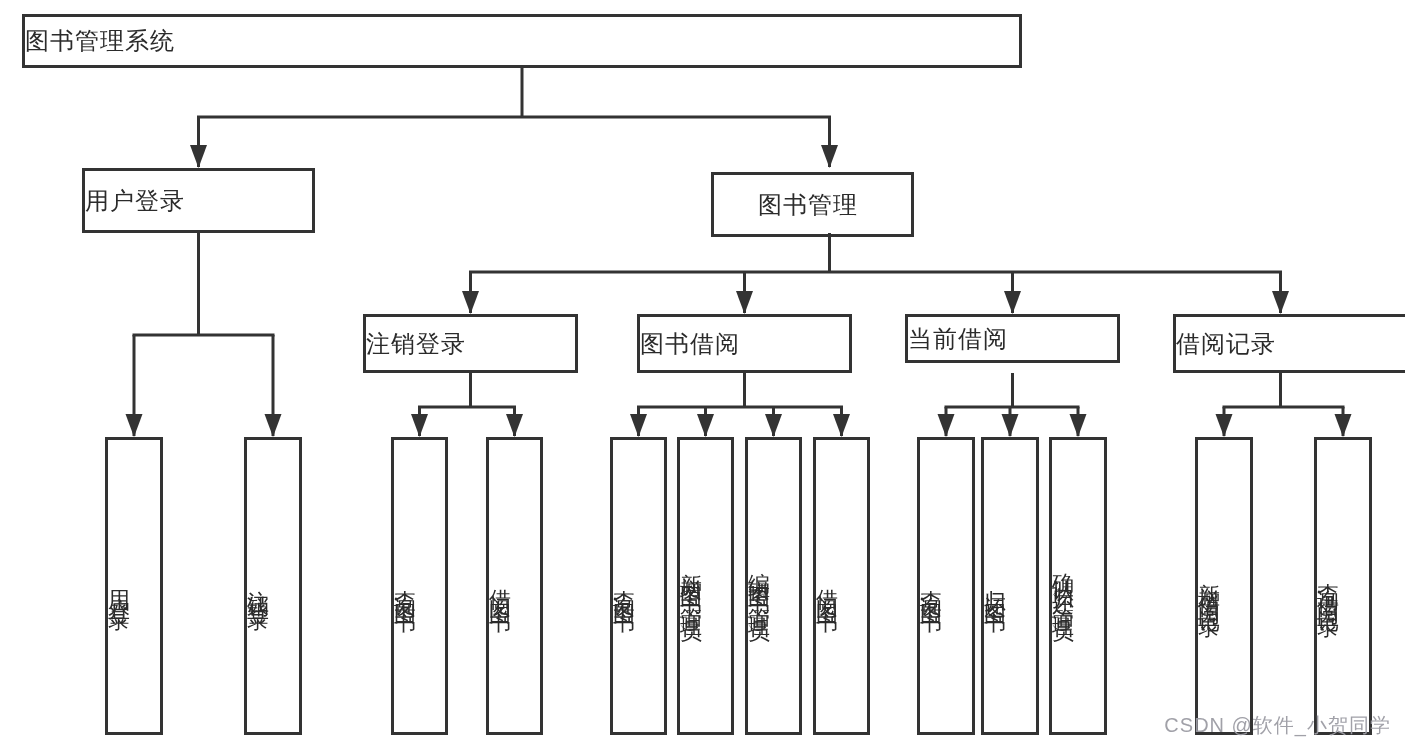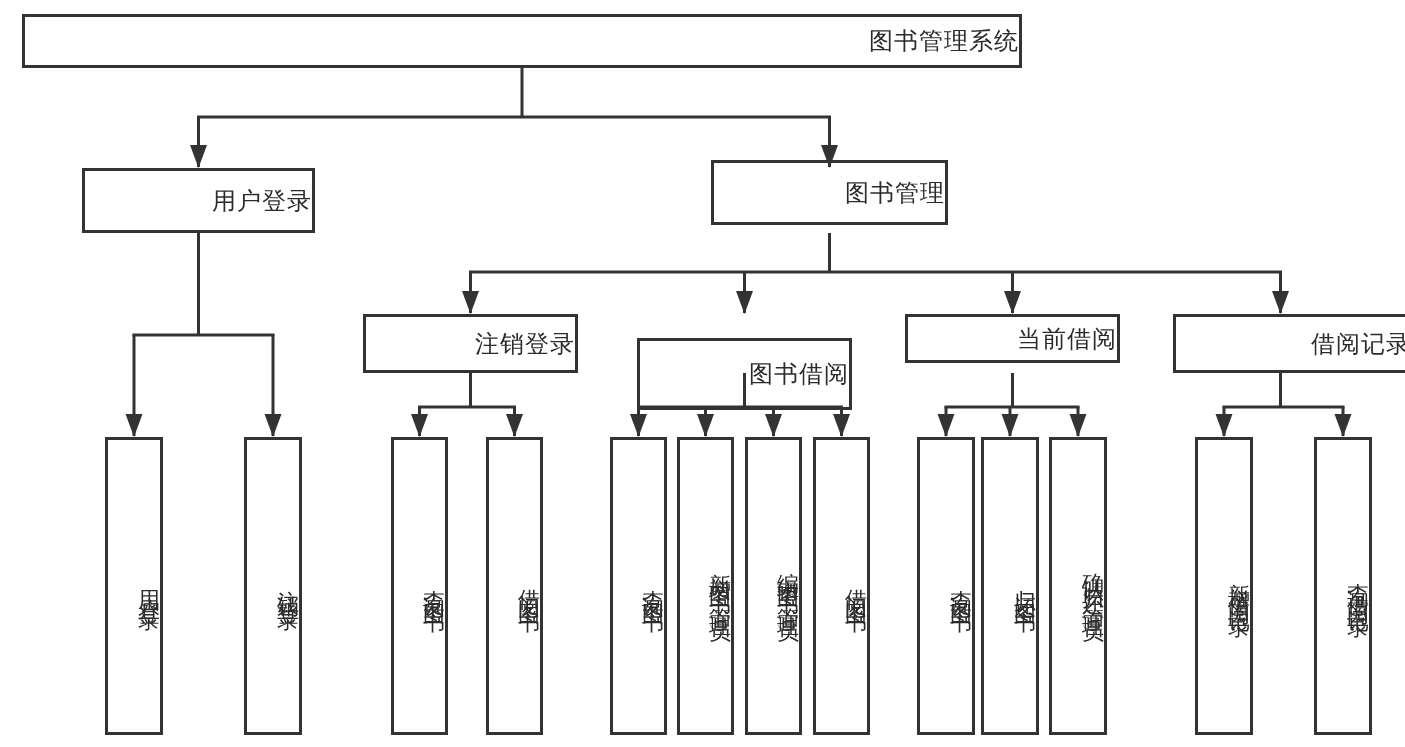--- a/index.html
+++ b/index.html
@@ -39,21 +39,21 @@
     stroke: none;
   }
   .node {
     position: absolute;
     box-sizing: border-box;
     background: var(--bg);
     border: 3px solid var(--line);
     color: var(--text);
     display: flex;
     align-items: center;
-    justify-content: flex-end;
+    justify-content: flex-start;
     text-align: center;
     font-family: Liberation Serif, serif;
   }
   .node.h {
     font-size: 24px;
     letter-spacing: 1px;
     white-space: nowrap;
   }
   .node.v span {
     writing-mode: vertical-rl;
@@ -79,27 +79,27 @@
 <body>
 
 <div class="stage" id="stage">
   <div id="nodes">
       <div class="node h" style="left: 22px; top: 14px; width: 1000px; height: 54px;">
         <span>图书管理系统</span>
       </div>
       <div class="node h" style="left: 82px; top: 168px; width: 233px; height: 65px;">
         <span>用户登录</span>
       </div>
-      <div class="node h" style="left: 711px; top: 160px; width: 237px; height: 65px;">
+      <div class="node h" style="left: 711px; top: 172px; width: 203px; height: 65px; padding-left: 44px;">
         <span>图书管理</span>
       </div>
       <div class="node h" style="left: 363px; top: 314px; width: 215px; height: 59px;">
         <span>注销登录</span>
       </div>
-      <div class="node h" style="left: 637px; top: 314px; width: 215px; height: 72px; margin-top: 24px;">
+      <div class="node h" style="left: 637px; top: 314px; width: 215px; height: 59px;">
         <span>图书借阅</span>
       </div>
       <div class="node h" style="left: 905px; top: 314px; width: 215px; height: 49px;">
         <span>当前借阅</span>
       </div>
       <div class="node h" style="left: 1173px; top: 314px; width: 241px; height: 59px;">
         <span>借阅记录</span>
       </div>
       <div class="node v" style="left: 105px; top: 437px; width: 58px; height: 298px;">
         <span>用户登录</span>
@@ -174,13 +174,14 @@
       <line x1="1012.5" y1="373" x2="1012.5" y2="407" class="edge"></line>
       <line x1="944.5" y1="407" x2="1079.5" y2="407" class="edge"></line>
       <line x1="946" y1="407" x2="946" y2="436" class="edge" marker-end="url(#arrow)"></line>
       <line x1="1010" y1="407" x2="1010" y2="436" class="edge" marker-end="url(#arrow)"></line>
       <line x1="1078" y1="407" x2="1078" y2="436" class="edge" marker-end="url(#arrow)"></line>
       <line x1="1280.5" y1="373" x2="1280.5" y2="407" class="edge"></line>
       <line x1="1222.5" y1="407" x2="1344.5" y2="407" class="edge"></line>
       <line x1="1224" y1="407" x2="1224" y2="436" class="edge" marker-end="url(#arrow)"></line>
       <line x1="1343" y1="407" x2="1343" y2="436" class="edge" marker-end="url(#arrow)"></line>
     </svg>
+  <div class="watermark">CSDN @软件_小贺同学</div>
 </div>
 
 </body></html>

